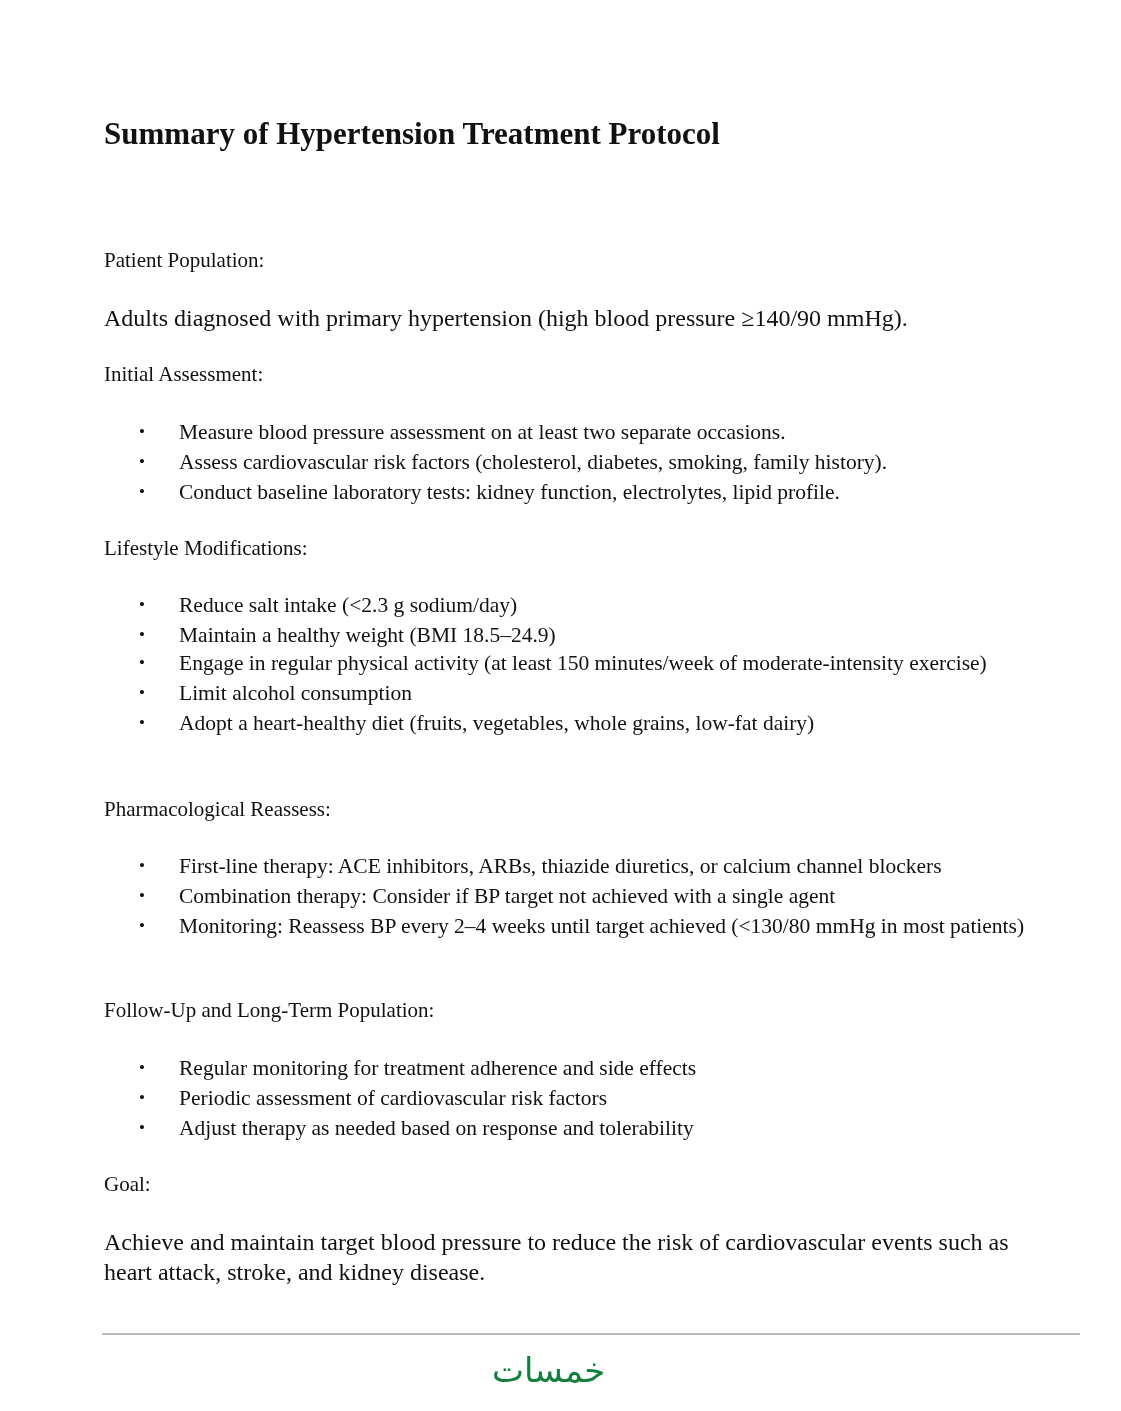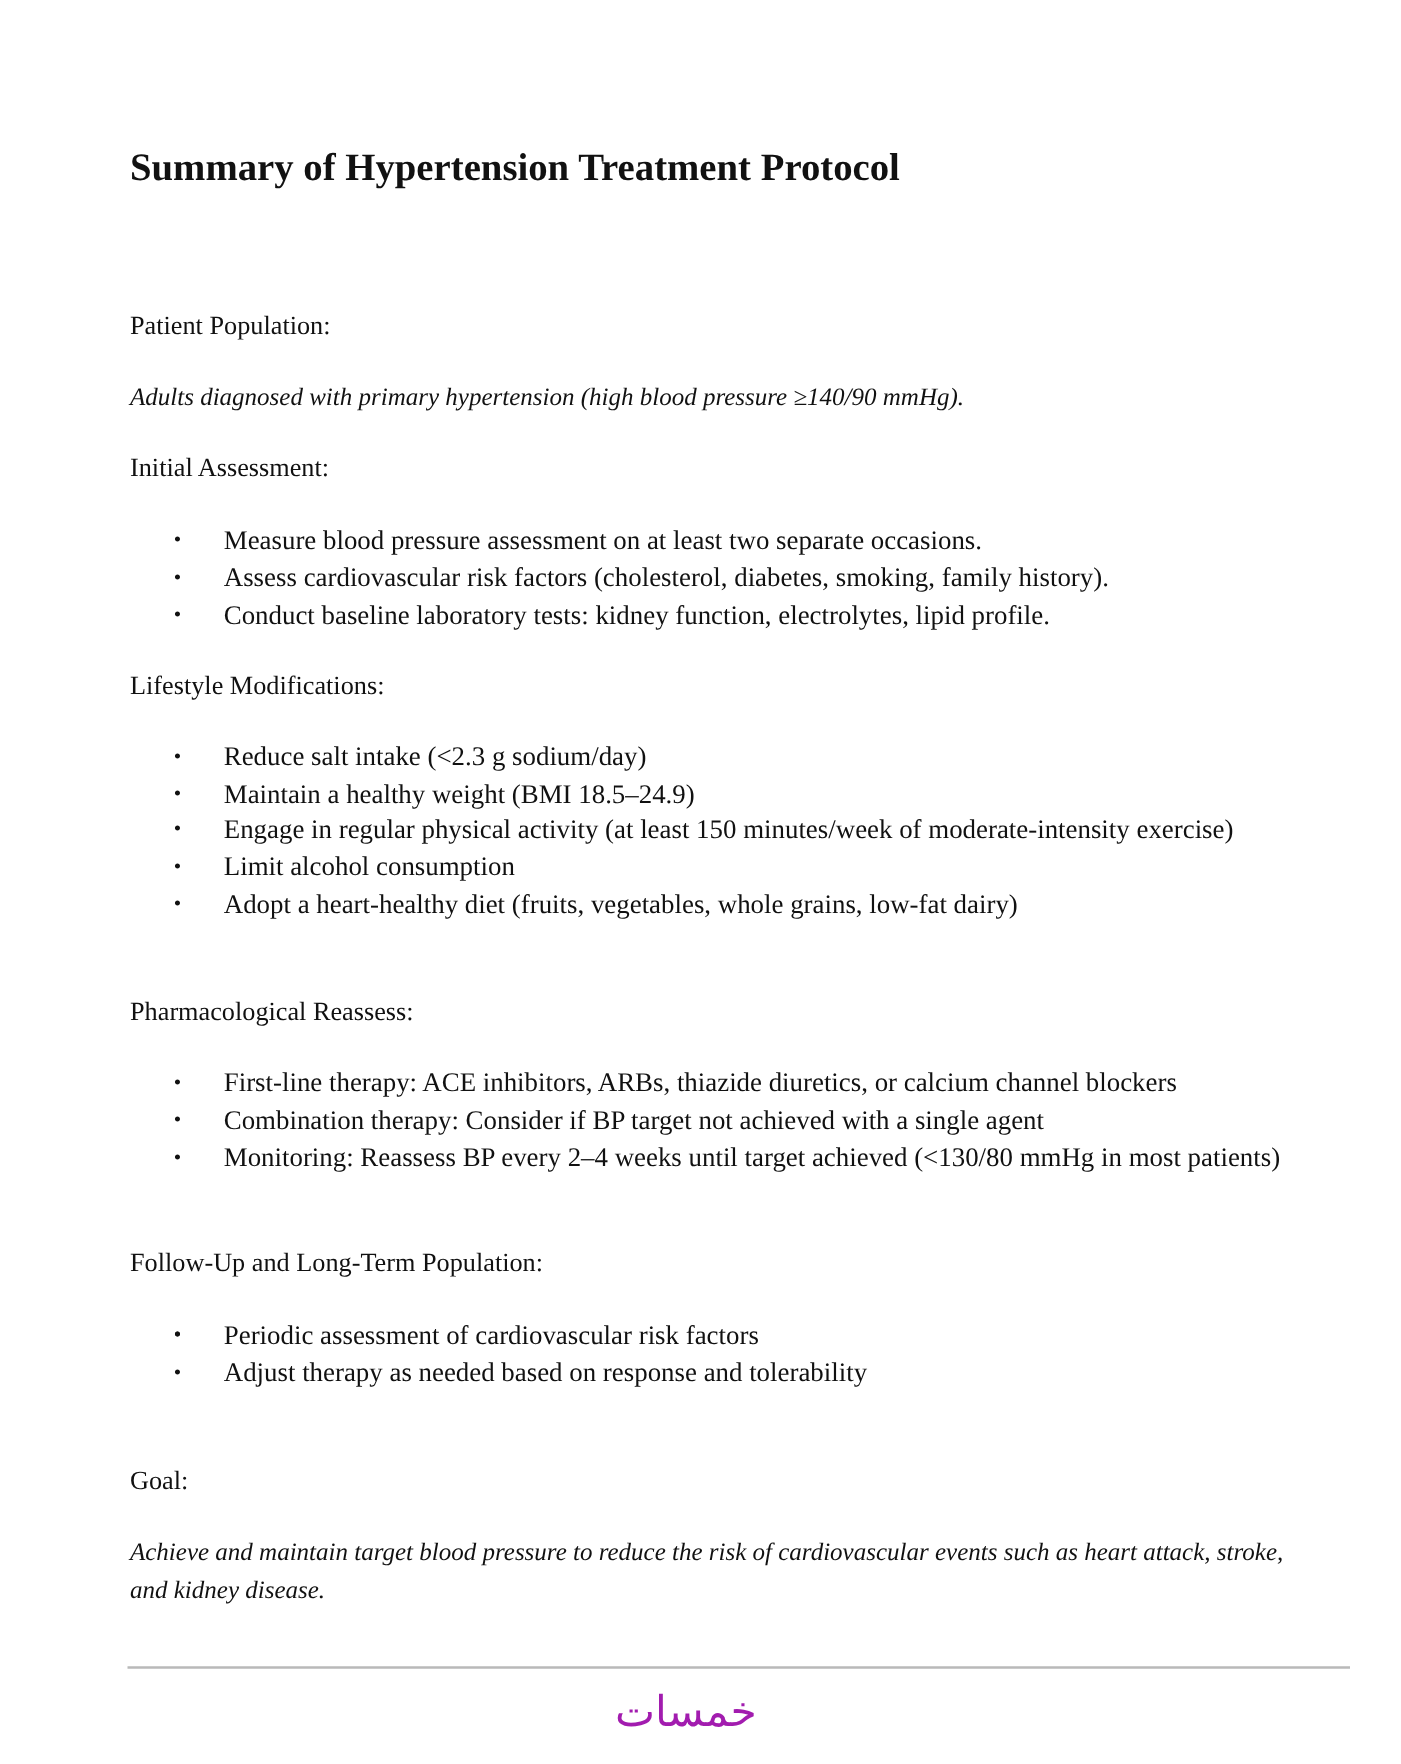--- a/index.html
+++ b/index.html
@@ -6,27 +6,27 @@
   body {
     width: 1121px; height: 1411px; position: relative; overflow: hidden;
     font-family: "Liberation Serif", "DejaVu Serif", serif; color: #111;
   }
   .page { position: absolute; left: 104px; top: 0; width: 976px; }
   h1 {
     position: absolute; top: 116px; left: 0; margin: 0;
     font-size: 31px; font-weight: bold; letter-spacing: 0; white-space: nowrap;
   }
   .sec-h { position: absolute; left: 0; margin: 0; font-size: 21px; font-weight: normal; }
-  .para { position: absolute; left: 0; margin: 0; font-size: 20px; line-height: 30px; width: 960px; font-style: italic; }
+  .para { position: absolute; left: 0; margin: 0; font-size: 24px; line-height: 30px; width: 960px; }
   ul.blist { position: absolute; left: 0; margin: 0; padding: 0; list-style: none; width: 976px; }
   ul.blist li { position: relative; padding-left: 75px; font-size: 21.5px; line-height: 30px; }
   ul.blist li .bullet { position: absolute; left: 35px; top: 0; font-size: 17px; }
   ul.blist li.wrap { line-height: 26px; padding-bottom: 2px; }
   .rule { position: absolute; left: 102px; top: 1333px; width: 978px; height: 2px; background: #b9b9b9; }
-  .logo { position: absolute; left: 492px; top: 1350px; font-size: 34px; color: #a21caf; font-family: "DejaVu Sans", sans-serif; }
+  .logo { position: absolute; left: 492px; top: 1350px; font-size: 34px; color: #15803d; font-family: "DejaVu Sans", sans-serif; }
 </style>
 </head>
 <body>
 
 <div class="page">
   <h1>Summary of Hypertension Treatment Protocol</h1>
 
   <h2 class="sec-h" style="top:248px">Patient Population:</h2>
   <p class="para" style="top:303px">Adults diagnosed with primary hypertension (high blood pressure ≥140/90 mmHg).</p>
 
@@ -48,21 +48,21 @@
 
   <h2 class="sec-h" style="top:797px">Pharmacological Reassess:</h2>
   <ul class="blist" style="top:851px">
     <li><span class="bullet">•</span><span>First-line therapy: ACE inhibitors, ARBs, thiazide diuretics, or calcium channel blockers</span></li>
     <li><span class="bullet">•</span><span>Combination therapy: Consider if BP target not achieved with a single agent</span></li>
     <li style="padding-right:0"><span class="bullet">•</span><span>Monitoring: Reassess BP every 2–4 weeks until target achieved (&lt;130/80 mmHg in most patients)</span></li>
   </ul>
 
   <h2 class="sec-h" style="top:998px">Follow-Up and Long-Term Population:</h2>
   <ul class="blist" style="top:1053px">
-    <li><span class="bullet">•</span></li>
+    <li><span class="bullet">•</span><span>Regular monitoring for treatment adherence and side effects</span></li>
     <li><span class="bullet">•</span><span>Periodic assessment of cardiovascular risk factors</span></li>
     <li><span class="bullet">•</span><span>Adjust therapy as needed based on response and tolerability</span></li>
   </ul>
 
   <h2 class="sec-h" style="top:1172px">Goal:</h2>
   <p class="para" style="top:1227px; width:950px">Achieve and maintain target blood pressure to reduce the risk of cardiovascular events such as heart attack, stroke, and kidney disease.</p>
 </div>
 
 <div class="rule"></div>
 <div class="logo">خمسات</div>

